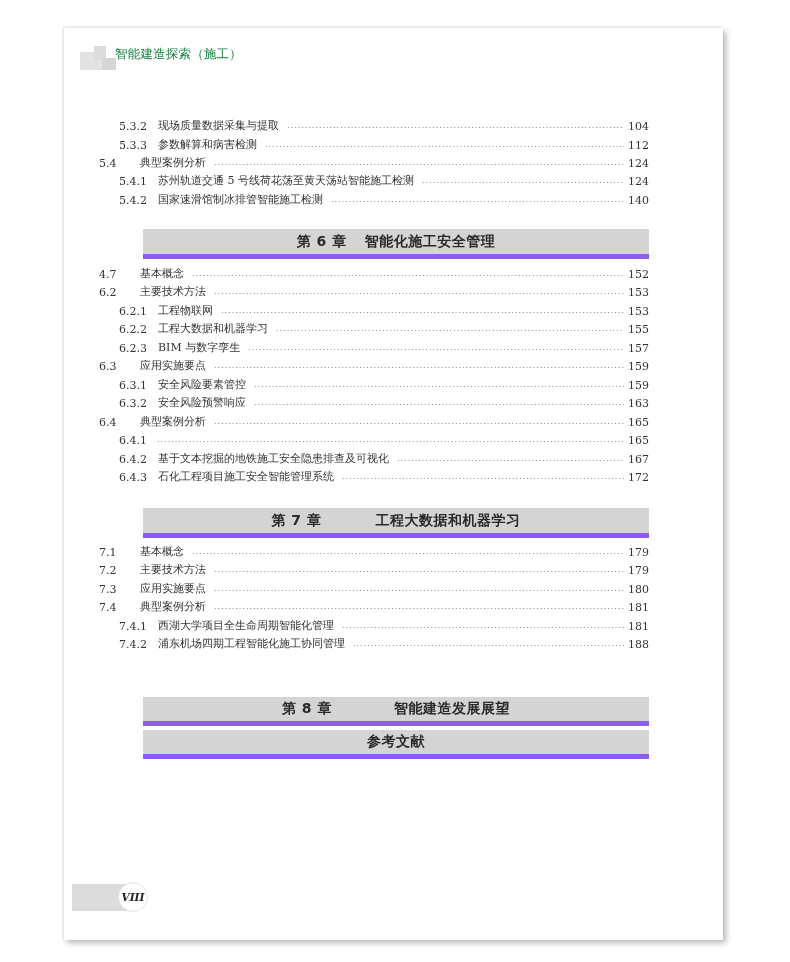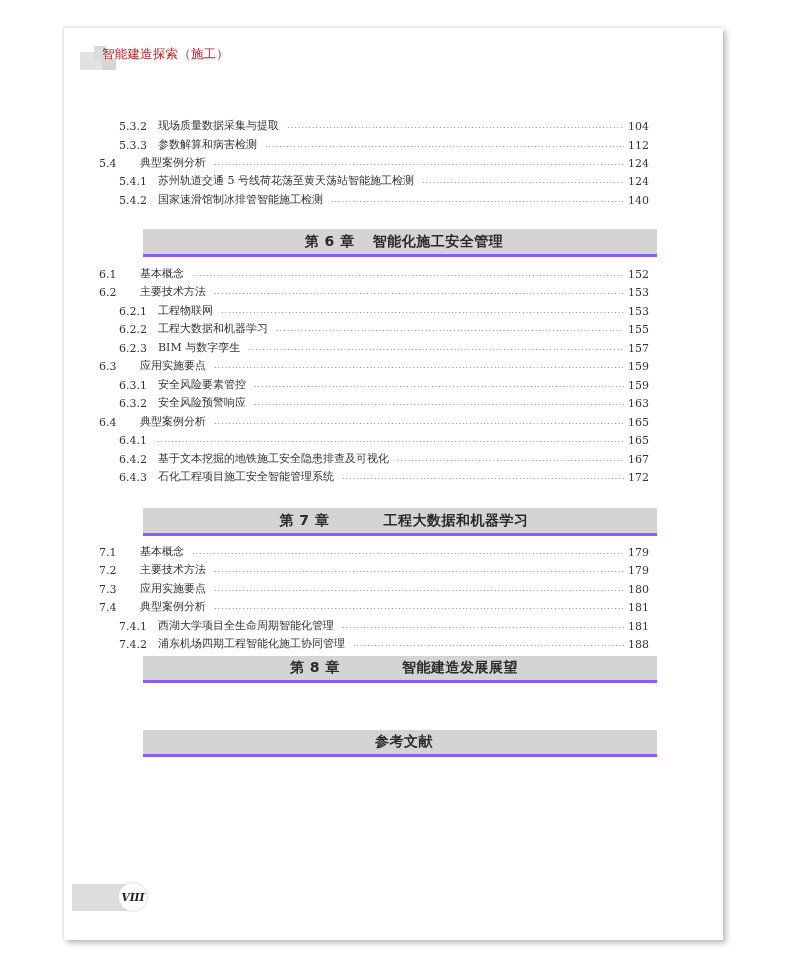--- a/index.html
+++ b/index.html
@@ -12,21 +12,21 @@
     background:#ffffff;
     box-shadow: 3px 3px 6px rgba(0,0,0,0.28), -1px -1px 3px rgba(0,0,0,0.10);
   }
   .running-head {
     position:absolute; left:80px; top:38px; height:28px; width:200px;
   }
   .rh-block1 { position:absolute; left:14px; top:8px; width:12px; height:14px; background:#dcdcdc; }
   .rh-block2 { position:absolute; left:0px; top:14px; width:26px; height:18px; background:#e2e2e2; }
   .rh-block3 { position:absolute; left:22px; top:20px; width:14px; height:12px; background:#d6d6d6; }
   .rh-text {
-    position:absolute; left:22px; top:8px; font-size:12.5px; color:#b91c1c;
+    position:absolute; left:35px; top:8px; font-size:12.5px; color:#15803d;
     font-family:Liberation Serif, serif; letter-spacing:0.2px; white-space:nowrap;
   }
   .entry {
     position:absolute; display:flex; align-items:flex-end; height:18px;
     font-size:11px; color:#333333; white-space:nowrap;
   }
   .entry .num { display:inline-block; }
   .entry .title { margin-left:9px; }
   .entry .dots {
     flex:1; margin:0 4px 0 8px; overflow:hidden; color:#555;
@@ -35,25 +35,24 @@
   .entry .dots::before {
     content:"······································································································································";
   }
   .entry .page-no { text-align:right; min-width:18px; }
   .lvl2 { left:99px; width:550px; }
   .lvl2 .num { width:32px; }
   .lvl3 { left:119px; width:530px; }
   .lvl3 .num { width:30px; }
   .chapter-bar {
     position:absolute; left:143px; width:506px; background:#d4d4d5;
-    border-bottom:3px solid #8b5cf6;
+    border-bottom:5px solid #8b5cf6;
     font-family:"DejaVu Sans","Liberation Sans",sans-serif; font-size:14px; color:#2a2a2a;
     display:flex; align-items:center; justify-content:center; font-weight:bold;
     letter-spacing:0.5px;
-    padding-left:8px;
   }
   .chapter-bar .ch-num { margin-right:18px; }
   .folio-bar {
     position:absolute; left:72px; top:884px; width:62px; height:27px; background:#dcdcdd;
   }
   .folio-circle {
     position:absolute; left:118px; top:882px; width:28px; height:28px; border-radius:50%;
     background:#ffffff; border:1px solid #e2e2e2;
     font-size:10.5px; color:#222; display:flex; align-items:center; justify-content:center;
     font-family:"DejaVu Serif","Liberation Serif",serif; font-weight:bold;font-style:italic;
@@ -101,21 +100,21 @@
   <span class="dots"></span>
   <span class="page-no">140</span>
 </div>
 
 <div class="chapter-bar" style="top:229px; height:25px;">
   <span class="ch-num">第 6 章</span>
   <span>智能化施工安全管理</span>
 </div>
 
 <div class="entry lvl2" style="top:263px">
-  <span class="num">6.1</span>
+  <span class="num">4.7</span>
   <span class="title">基本概念</span>
   <span class="dots"></span>
   <span class="page-no">152</span>
 </div>
 <div class="entry lvl2" style="top:281px">
   <span class="num">6.2</span>
   <span class="title">主要技术方法</span>
   <span class="dots"></span>
   <span class="page-no">153</span>
 </div>
@@ -214,21 +213,21 @@
   <span class="dots"></span>
   <span class="page-no">181</span>
 </div>
 <div class="entry lvl3" style="top:633px">
   <span class="num">7.4.2</span>
   <span class="title">浦东机场四期工程智能化施工协同管理</span>
   <span class="dots"></span>
   <span class="page-no">188</span>
 </div>
 
-<div class="chapter-bar" style="top:656px; height:24px;gap:44px;">
+<div class="chapter-bar" style="top:697px; height:24px;gap:44px;">
   <span class="ch-num">第 8 章</span>
   <span>智能建造发展展望</span>
 </div>
 
 <div class="chapter-bar" style="top:730px; height:24px;">
   <span>参考文献</span>
 </div>
 
 <div class="folio-bar"></div>
 <div class="folio-circle">VIII</div>

